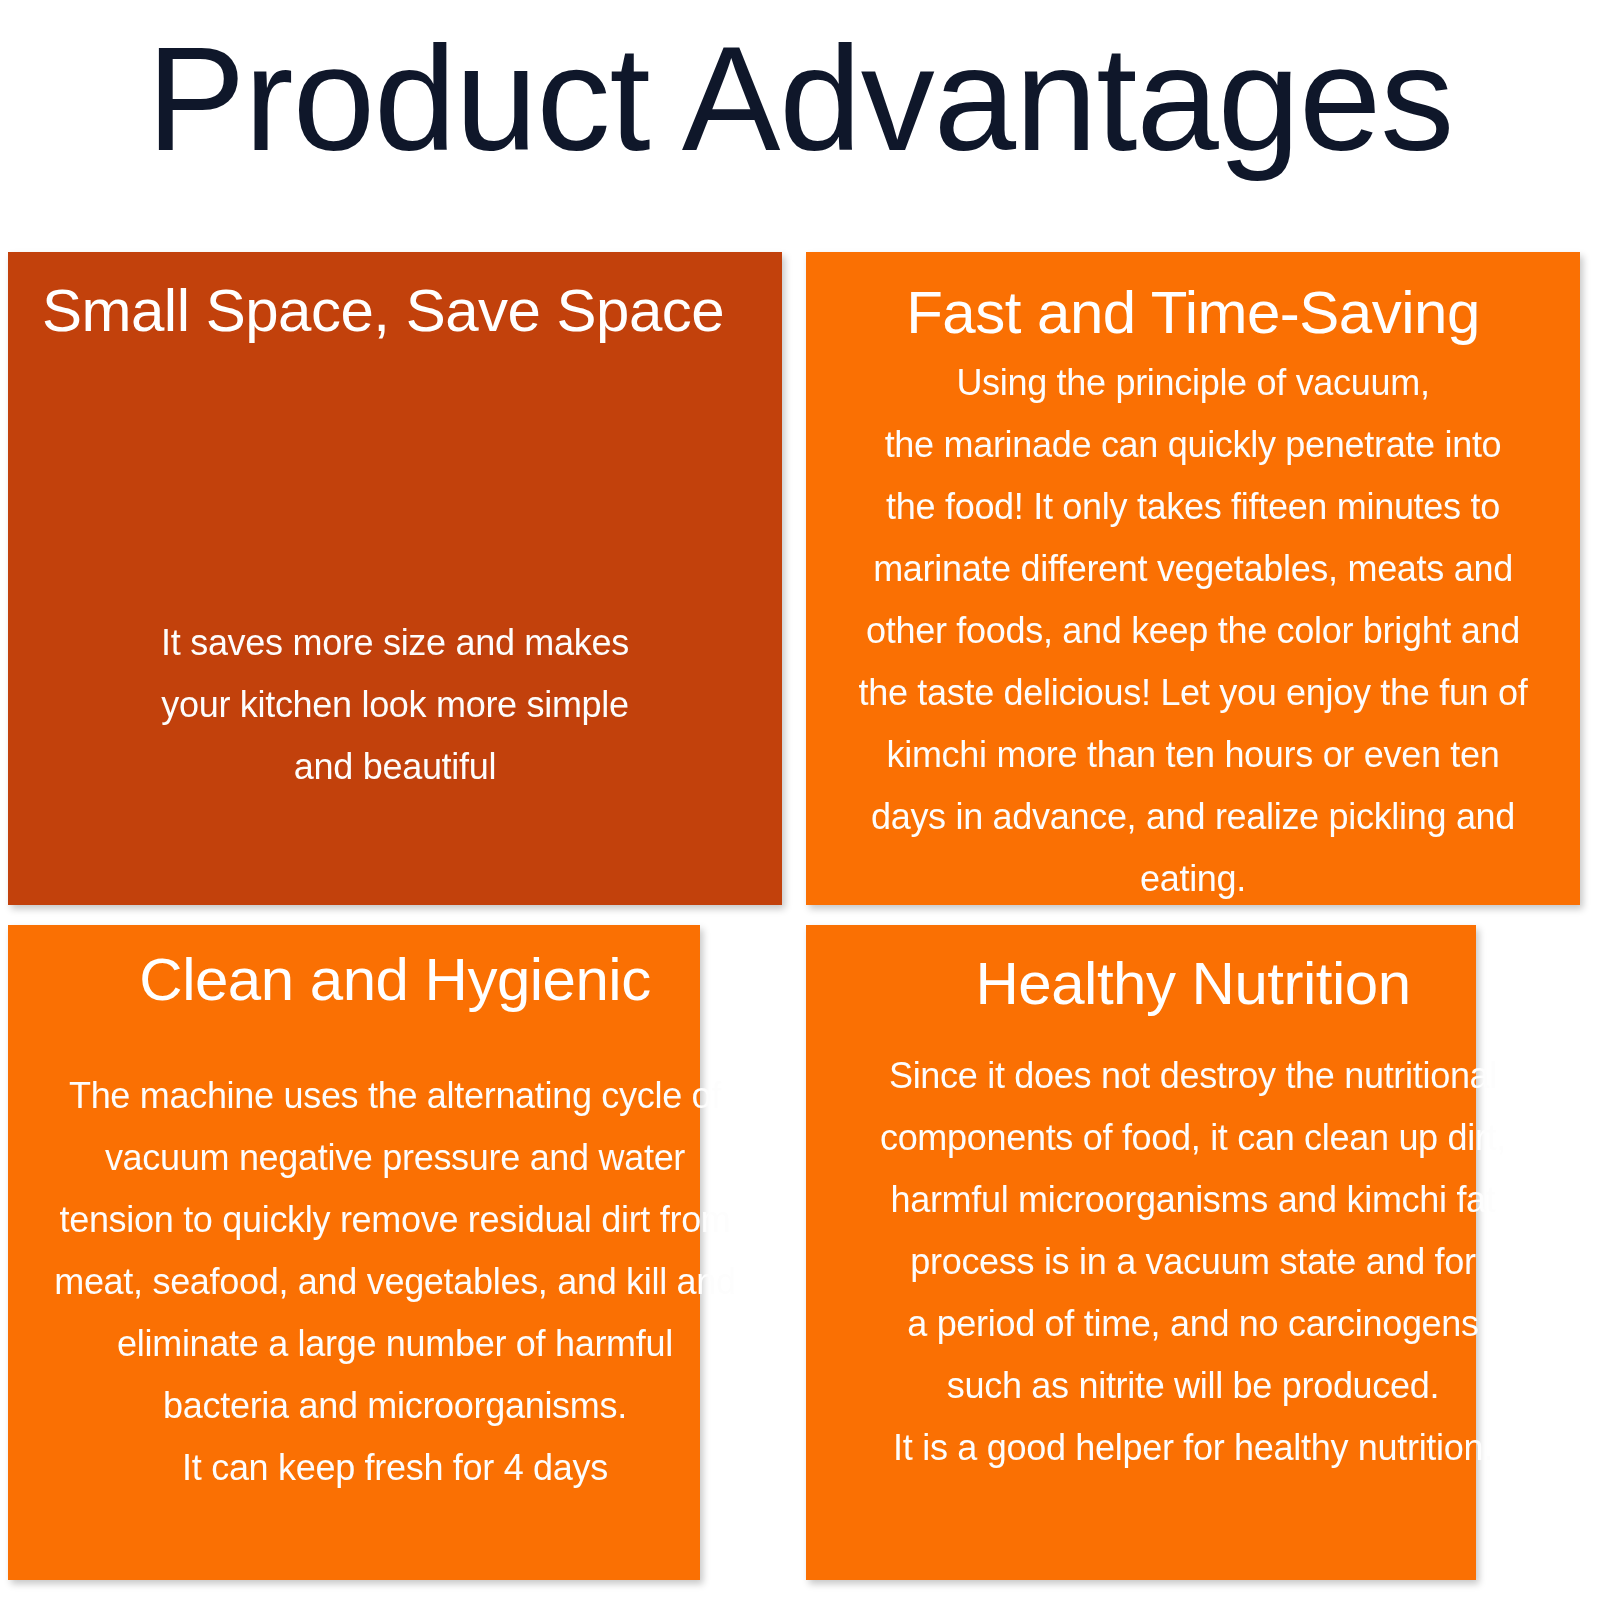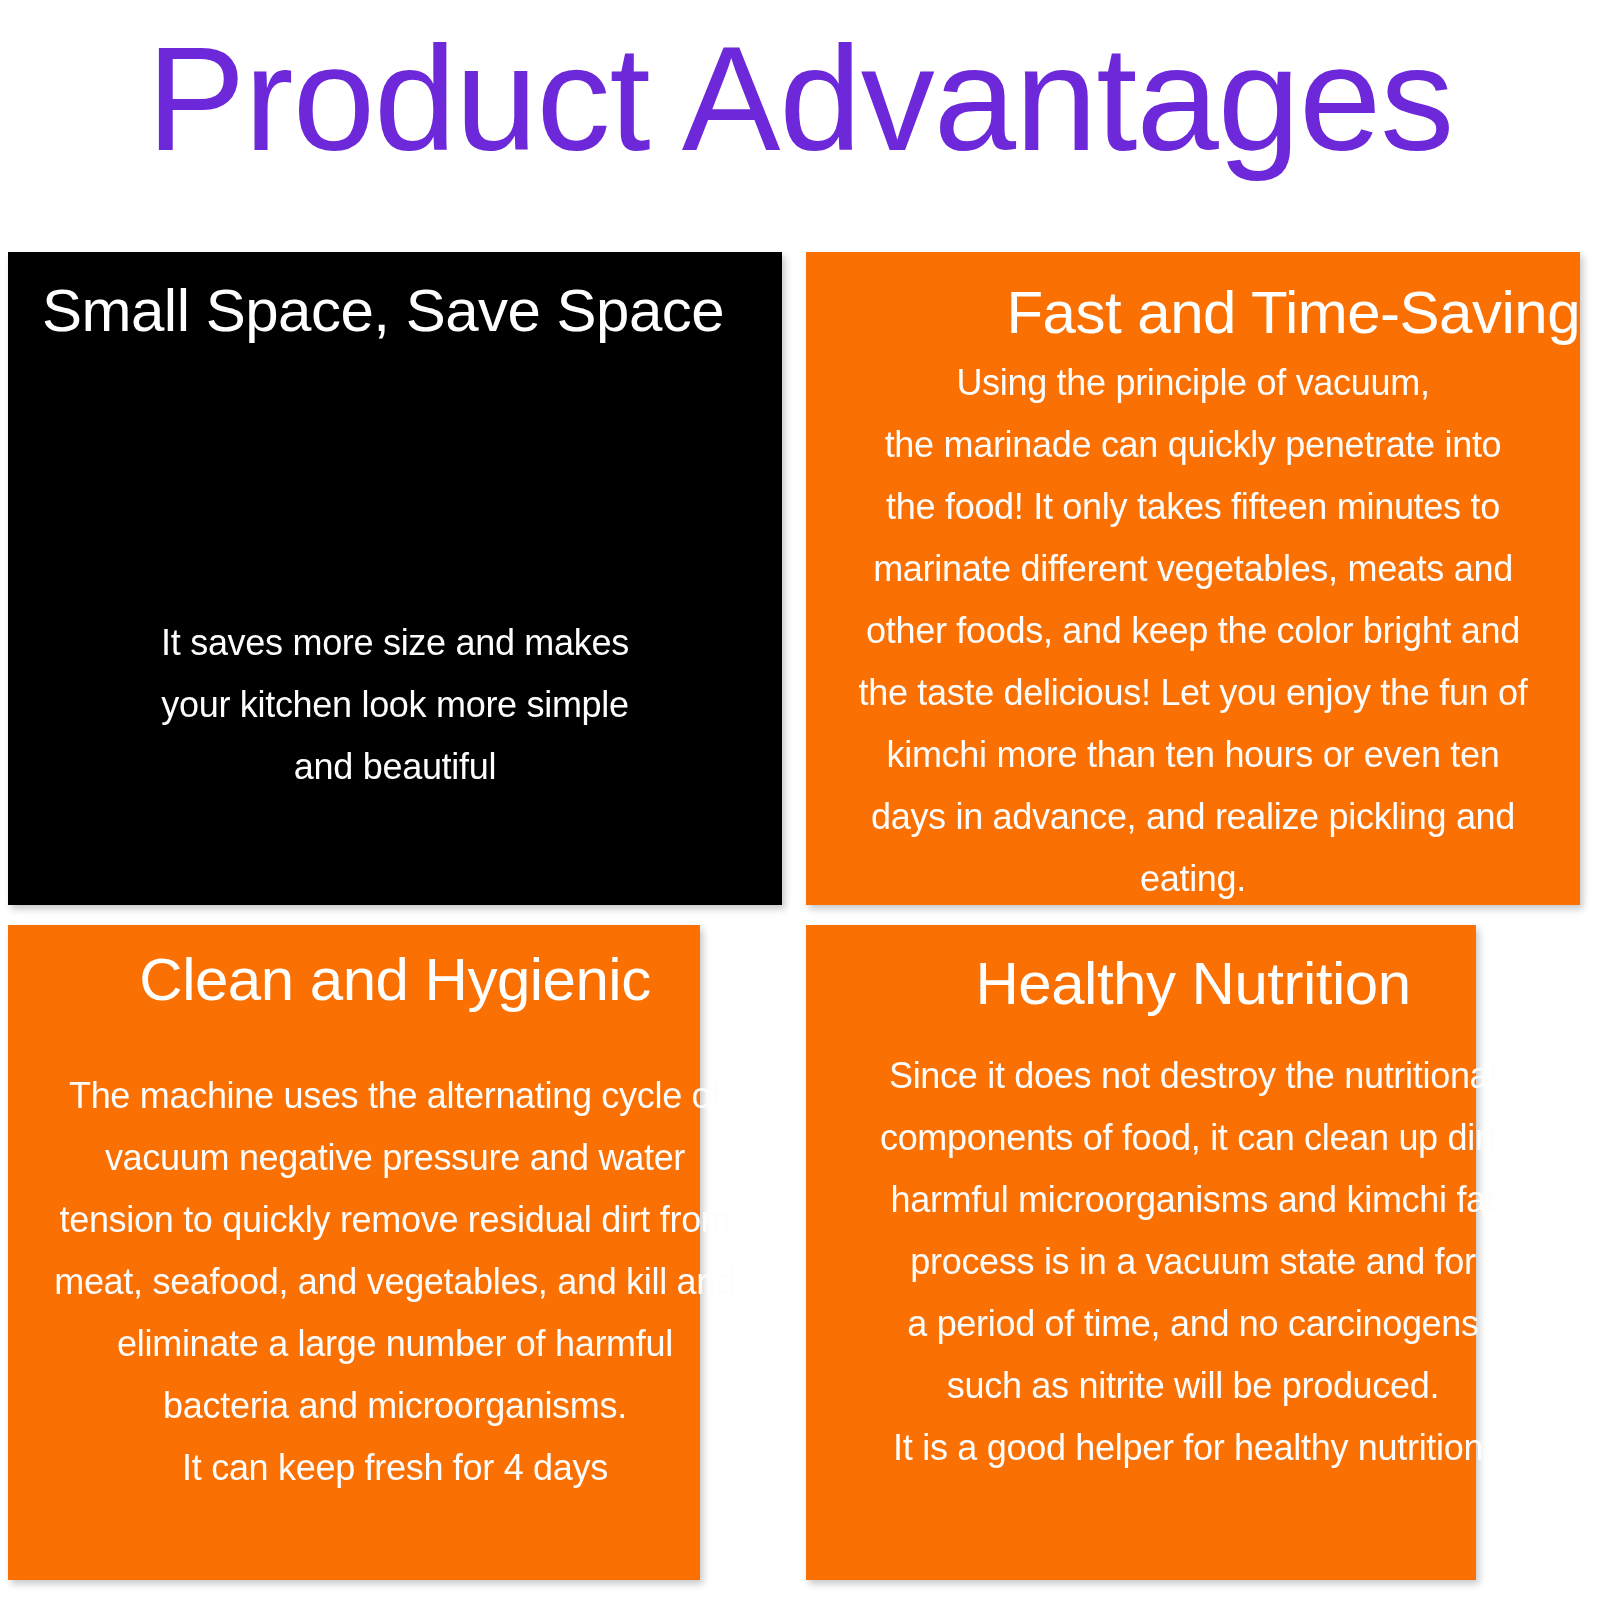--- a/index.html
+++ b/index.html
@@ -99,21 +99,21 @@
     top: 360px;
     width: 774px;
   }
 
   
   .pos-tr .panel-heading {
     position: absolute;
     left: 0;
     top: 24px;
     width: 774px;
-    text-align: right;
+    text-align: center;
   }
   .pos-tr .panel-body {
     position: absolute;
     left: -22px;
     top: 100px;
     width: 818px;
   }
 
   
   .pos-bl .panel-heading {
@@ -143,25 +143,25 @@
     left: -12px;
     top: 120px;
     width: 798px;
   }
 
   .line { display: block; }
 </style>
 </head>
 <body style="background: rgb(255, 255, 255);">
 
-<div id="page-title" style="color: #6d28d9;">Product Advantages</div>
+<div id="page-title" style="color: #0f172a;">Product Advantages</div>
 
 <div id="advantages-grid">
 
-  <div class="panel pos-tl" style="background: #000000;">
+  <div class="panel pos-tl" style="background: #c2410c;">
     <div class="panel-inner">
       <div class="panel-heading">Small Space, Save Space</div>
       <div class="panel-body body-b">
           <span class="line">It saves more size and makes</span>
           <span class="line">your kitchen look more simple</span>
           <span class="line">and beautiful</span>
         </div>
     </div>
   </div>
 

